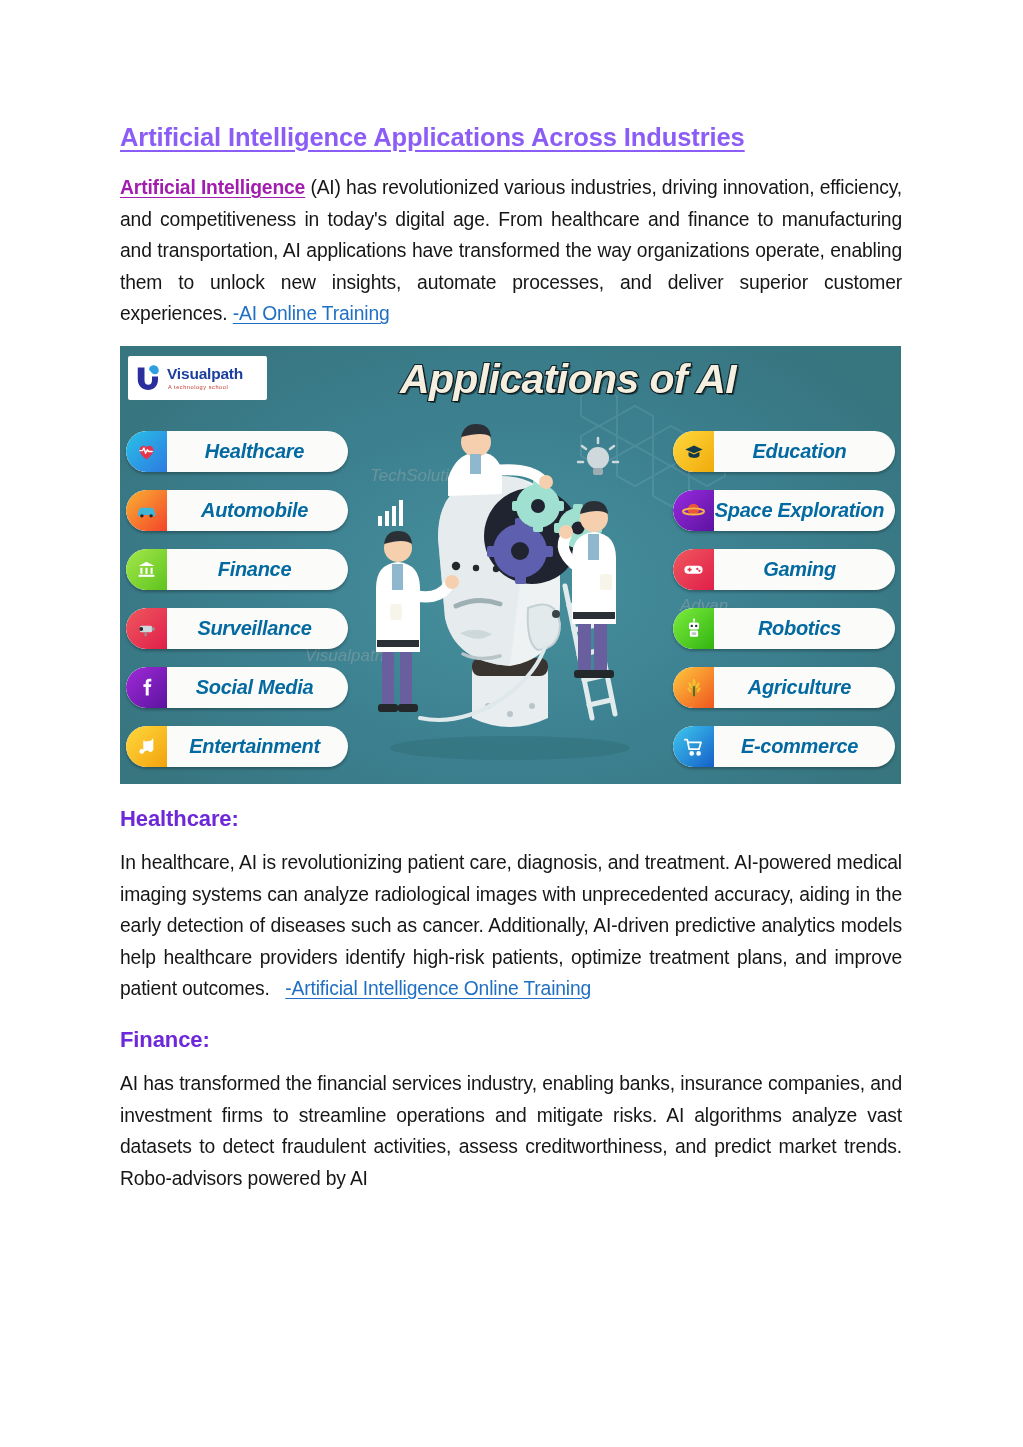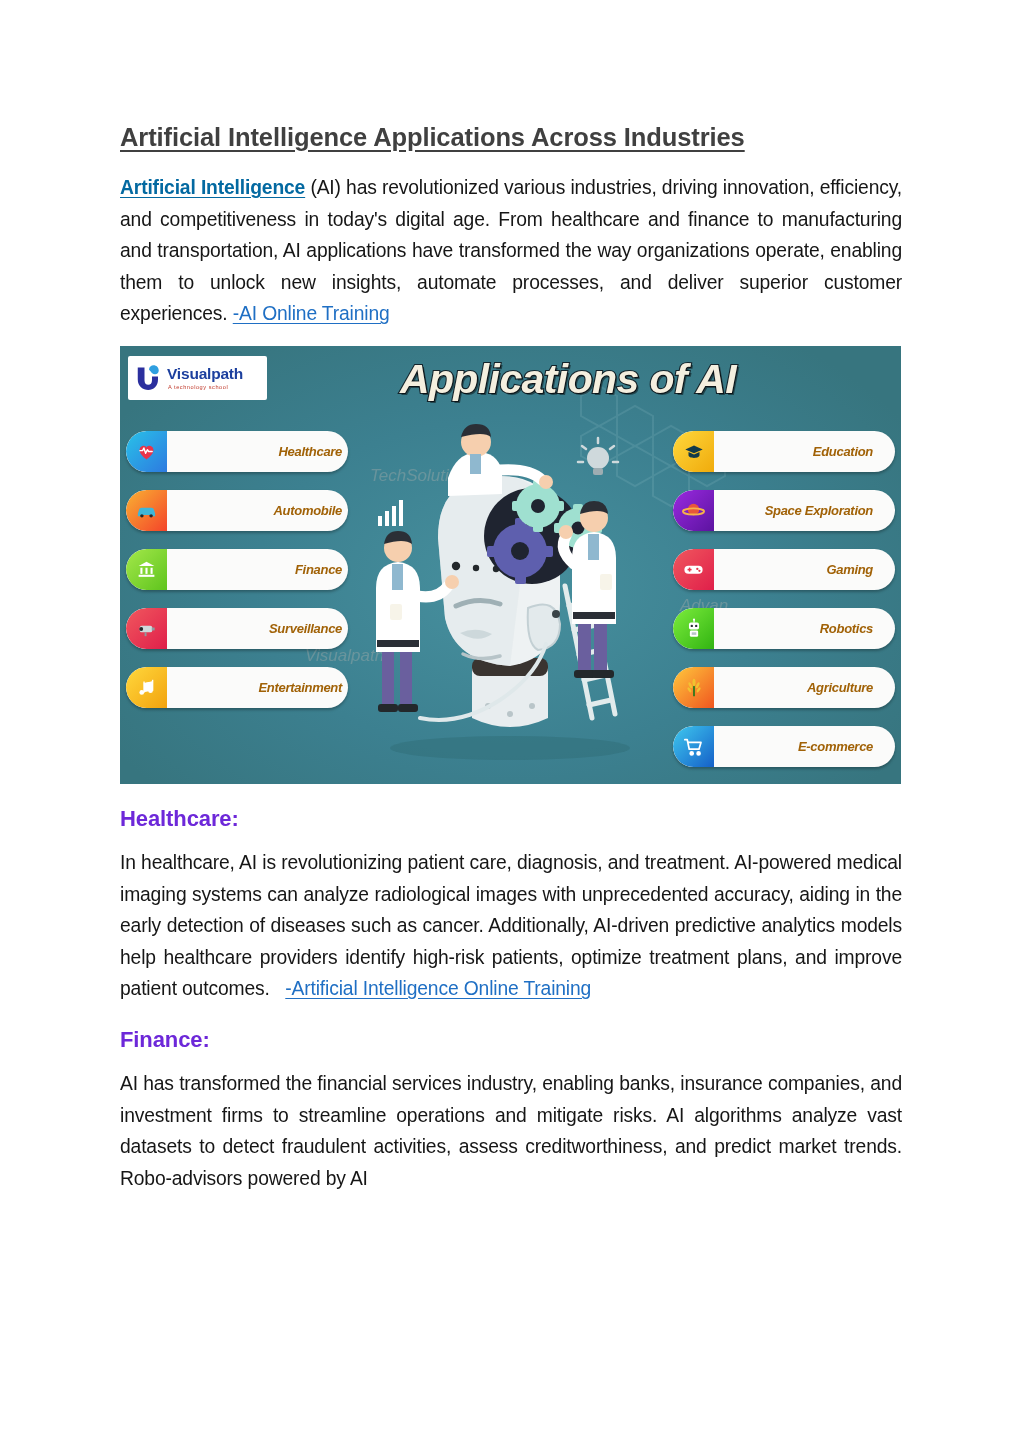--- a/index.html
+++ b/index.html
@@ -26,21 +26,21 @@
     position: absolute;
     left: 120px;
     top: 122px;
     width: 782px;
   }
 
   
   .doc-title {
     font-size: 25.5px;
     font-weight: bold;
-    color: #404040;
+    color: #8b5cf6;
     text-decoration: underline;
     text-underline-offset: 4px;
     letter-spacing: -0.1px;
     margin: 0 0 20px 0;
     line-height: 1.18;
   }
 
   
   p.body {
     font-size: 19.3px;
@@ -52,21 +52,21 @@
     -webkit-hyphens: none;
     hyphens: none;
   }
 
   a.link, .link {
     color: #1F6FC4;
     text-decoration: underline;
     text-underline-offset: 3px;
   }
   .link-bold {
-    color: #0369a1;
+    color: #a21caf;
     text-decoration: underline;
     text-underline-offset: 3px;
     font-weight: bold;
   }
 
   
   h2.section-heading {
     font-size: 22px;
     font-weight: bold;
     color: #6d28d9;
@@ -177,29 +177,29 @@
     display: flex;
     align-items: center;
     justify-content: center;
     font-size: 19px;
     color: #fff;
     border-radius: 21px 0 0 21px;
   }
   .col.right .pill .ic { border-radius: 21px 0 0 21px; }
   .pill .lbl {
     flex: 1 1 auto;
-    text-align: right;
-    font-size: 13px;
+    text-align: center;
+    font-size: 20px;
     font-weight: bold;
     font-style: italic;
-    color: #a16207;
+    color: #0369a1;
     letter-spacing: -0.3px;
     padding-right: 6px;
   }
-  .col.right .pill .lbl { padding-right: 22px; }
+  .col.right .pill .lbl { padding-right: 10px; }
 
   
   .center-art {
     position: absolute;
     left: 240px; top: 72px;
     width: 300px; height: 352px;
   }
 </style>
 </head>
 <body>
@@ -404,20 +404,28 @@
             <svg width="23" height="23" viewBox="0 0 24 24">
                 <rect x="5" y="9" width="13" height="7" rx="2" fill="#cfd9dc"></rect>
                 <circle cx="6.5" cy="12.5" r="2" fill="#23282b"></circle>
                 <rect x="17.5" y="11" width="3" height="3" fill="#8e9ba0"></rect>
                 <rect x="10" y="16" width="2" height="4" fill="#8e9ba0"></rect>
               </svg>
           </span>
           <span class="lbl">Surveillance</span>
         </div>
         <div class="pill">
+          <span class="ic" style="background:linear-gradient(135deg,#a12ad8,#5c13a0)">
+            <svg width="21" height="21" viewBox="0 0 24 24">
+                <path d="M14.5 8.2V6.4c0-.8.2-1.3 1.4-1.3h1.6V2.2c-.3 0-1.3-.1-2.4-.1-2.4 0-4 1.4-4 4.1v2H8.5v3.3h2.6V21h3.4v-9.5h2.6l.4-3.3z" fill="#fff"></path>
+              </svg>
+          </span>
+          <span class="lbl">Social Media</span>
+        </div>
+        <div class="pill">
           <span class="ic" style="background:linear-gradient(135deg,#ffd83d,#f2a30e)">
             <svg width="21" height="21" viewBox="0 0 24 24" fill="#fff">
                 <path d="M9 17.5V7l10-2v10.5"></path>
                 <path d="M9 6.8l10-2v2.6l-10 2z"></path>
                 <circle cx="6.6" cy="17.6" r="2.7"></circle>
                 <circle cx="16.6" cy="15.6" r="2.7"></circle>
                 <rect x="8.4" y="5.2" width="1.6" height="12.6"></rect>
                 <rect x="18.2" y="3.2" width="1.6" height="12.6"></rect>
               </svg>
           </span>

